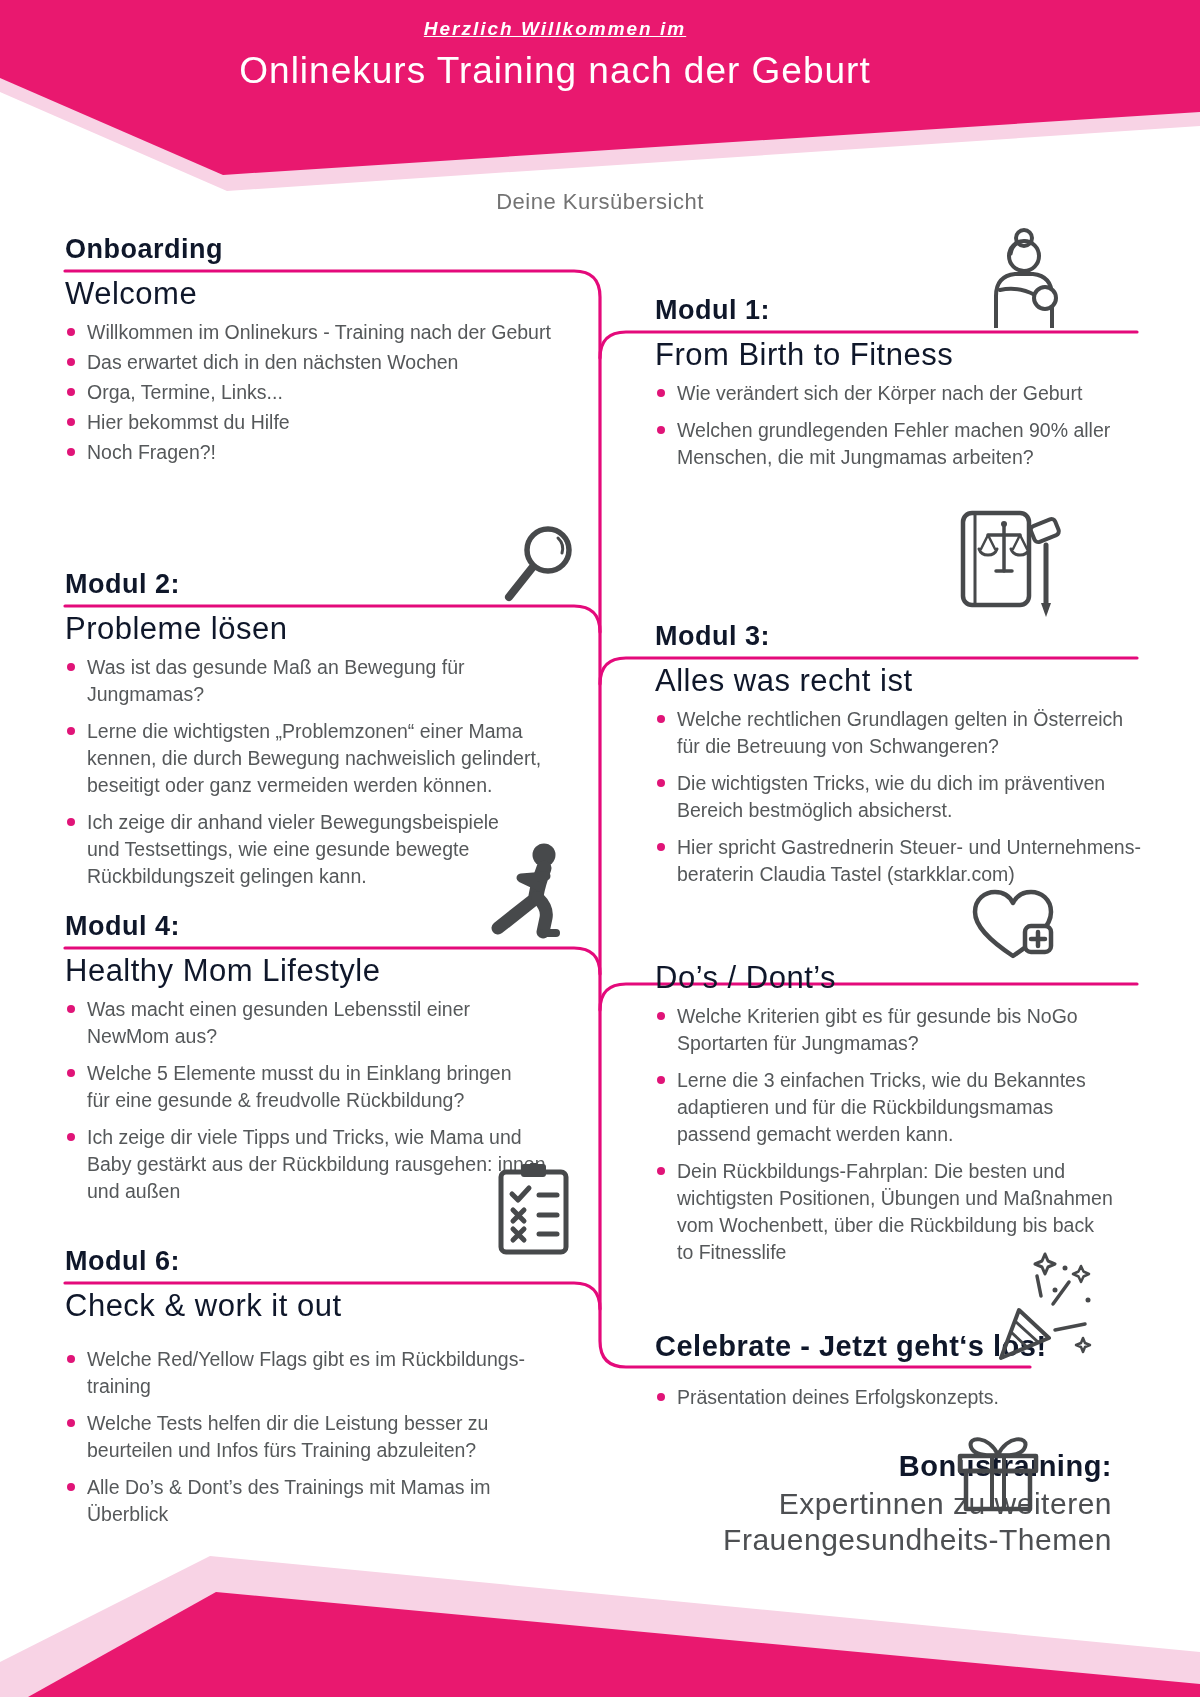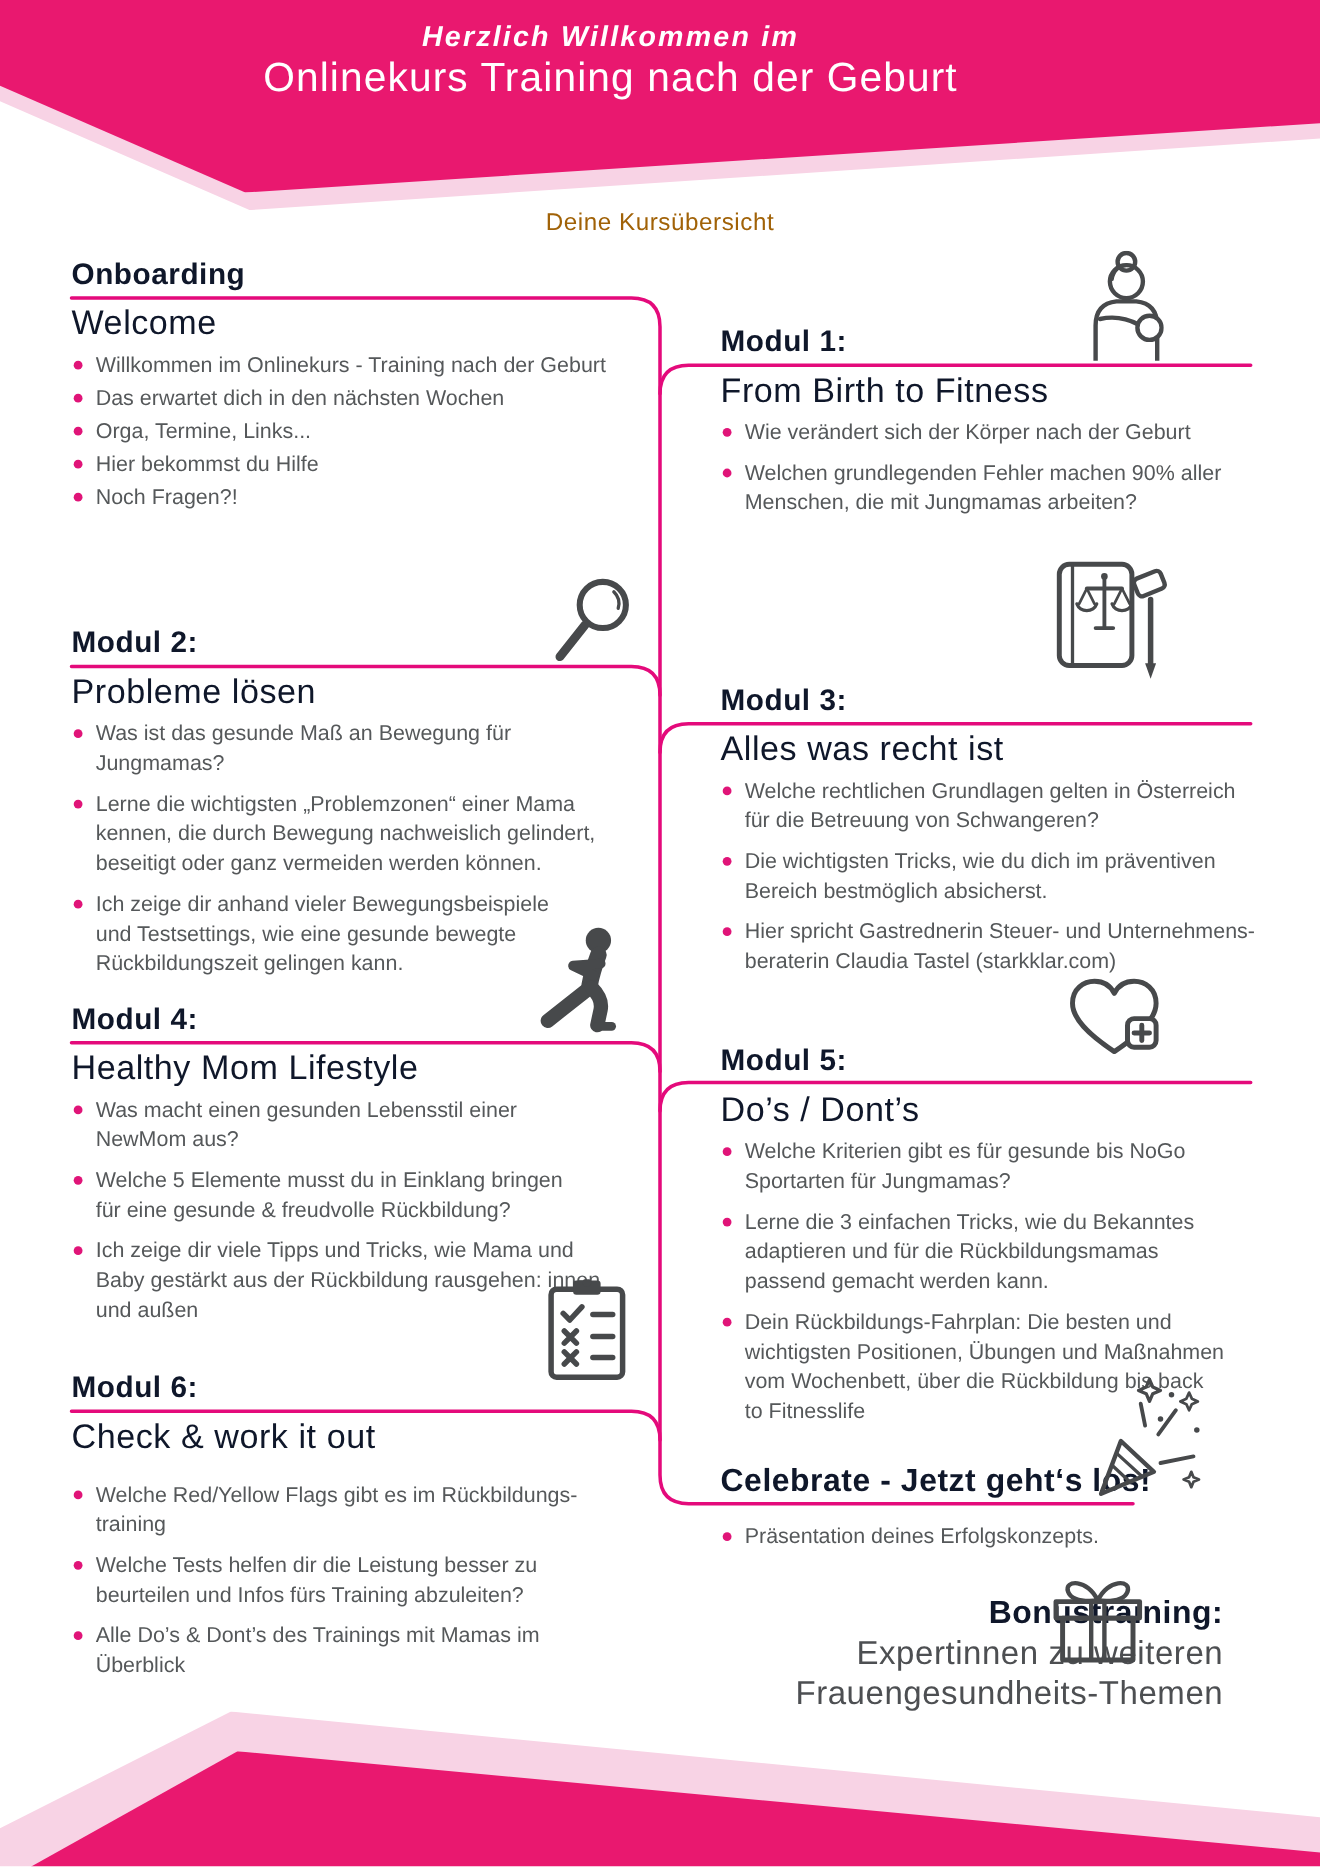--- a/index.html
+++ b/index.html
@@ -14,24 +14,24 @@
     clip-path:polygon(0px 0px,1200px 0px,1200px 126px,227px 191px,0px 92px);}
   #header-dark{position:absolute;inset:0;background:#e9186f;
     clip-path:polygon(0px 0px,1200px 0px,1200px 112px,223px 175px,0px 78px);}
   #footer-band{top:1540px;height:157px;z-index:4;}
   #footer-light{position:absolute;inset:0;background:#f8d3e5;
     clip-path:polygon(0px 122px,210px 16px,1200px 112px,1200px 157px,0px 157px);}
   #footer-dark{position:absolute;inset:0;background:#e9186f;
     clip-path:polygon(28px 157px,216px 52px,1200px 144px,1200px 157px);}
   
   .hdr-text{position:absolute;left:0;width:1110px;text-align:center;color:#ffffff;z-index:5;}
-  #hdr-kicker{top:18px;font-size:26px;font-style:italic;letter-spacing:2px;font-weight:700;}
+  #hdr-kicker{top:18px;font-size:19px;font-style:italic;letter-spacing:2px;font-weight:700;text-decoration:underline;}
   #hdr-title{top:50px;font-size:37px;font-weight:400;letter-spacing:1px;}
   #subtitle{position:absolute;top:189px;left:0;width:1200px;text-align:center;
-    font-size:22px;color:#a16207;letter-spacing:0.5px;z-index:2;}
+    font-size:22px;color:#737373;letter-spacing:0.5px;z-index:2;}
   
   #snake{position:absolute;top:0;left:0;z-index:1;}
   #snake path{stroke:#e40a7b;stroke-width:3.2;fill:none;stroke-linecap:round;}
   
   .sec{position:absolute;z-index:2;}
   .sec-label{font-size:27px;font-weight:700;color:#0f172a;letter-spacing:0.5px;}
   .sec-title{font-size:31px;font-weight:400;color:#0f172a;letter-spacing:0.5px;margin-top:11px;}
   .sec ul{list-style:none;margin:7px 0 0 0;padding:0;}
   .sec li{display:flex;align-items:flex-start;margin-bottom:10px;}
   .dot{flex:none;width:8px;height:8px;border-radius:50%;background:#e01478;margin:9px 12px 0 2px;}
@@ -195,21 +195,20 @@
       <li>
           <span class="dot"></span>
           <span class="b-text">Ich zeige dir viele Tipps und Tricks, wie Mama und
 Baby gestärkt aus der Rückbildung rausgehen: innen
 und außen</span>
         </li>
     </ul>
   </div>
 
   <div class="sec" id="sec-m5">
-    <div class="sec-label">Modul 5:</div>
     <div class="sec-title">Do’s / Dont’s</div>
     <ul>
       <li>
           <span class="dot"></span>
           <span class="b-text">Welche Kriterien gibt es für gesunde bis NoGo
 Sportarten für Jungmamas?</span>
         </li>
       <li>
           <span class="dot"></span>
           <span class="b-text">Lerne die 3 einfachen Tricks, wie du Bekanntes

